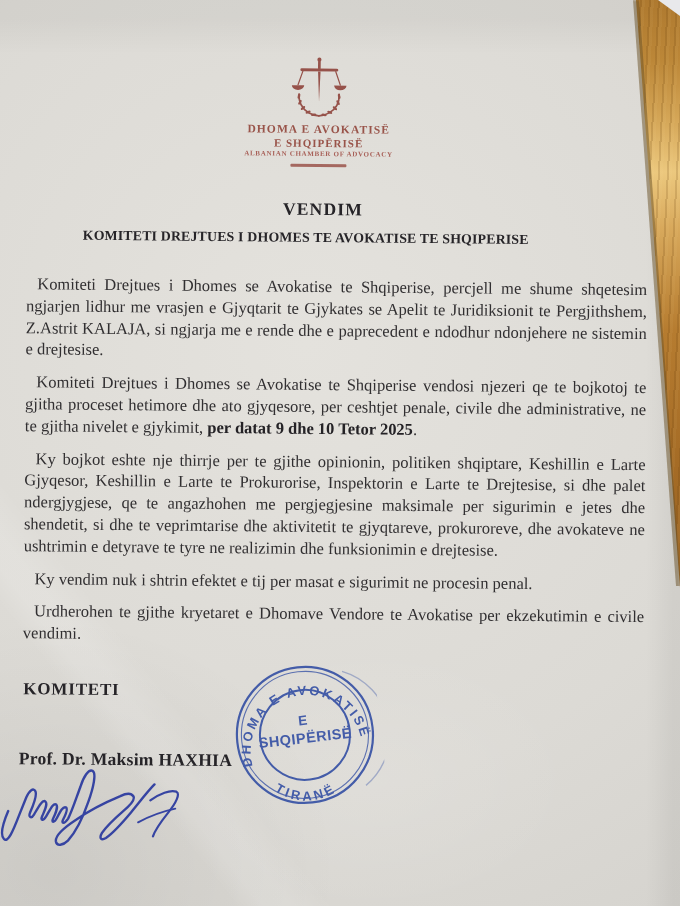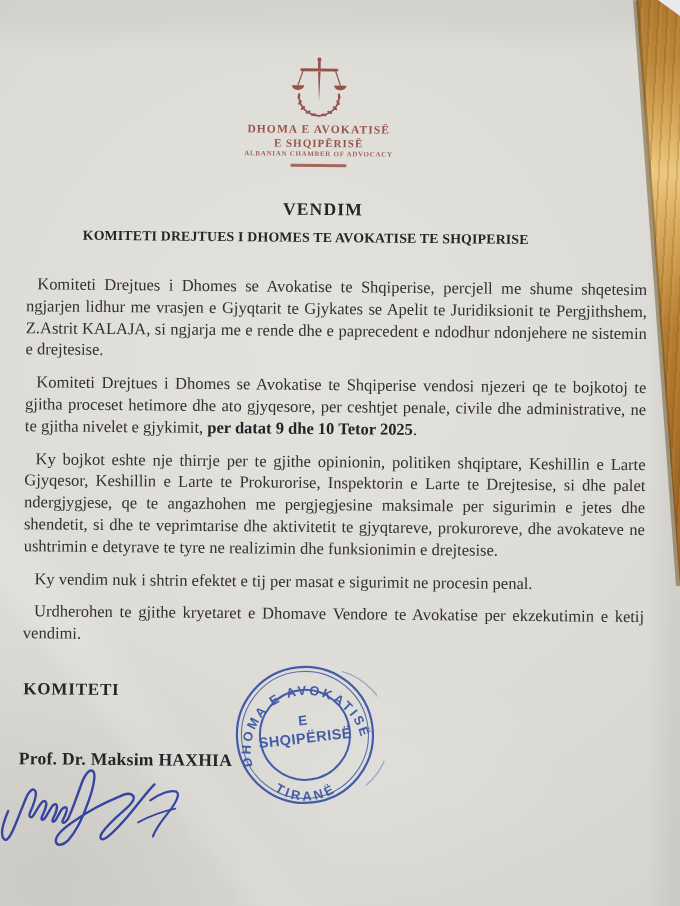--- a/index.html
+++ b/index.html
@@ -127,21 +127,21 @@
     </div>
 
     <div class="title">VENDIM</div>
     <div class="subtitle">KOMITETI DREJTUES I DHOMES TE AVOKATISE TE SHQIPERISE</div>
 
     <div class="body-text">
       <p><span>Komiteti Drejtues i Dhomes se Avokatise te Shqiperise, percjell me shume shqetesim ngjarjen lidhur me vrasjen e Gjyqtarit te Gjykates se Apelit te Juridiksionit te Pergjithshem, Z.Astrit KALAJA, si ngjarja me e rende dhe e paprecedent e ndodhur ndonjehere ne sistemin e drejtesise.</span></p>
       <p><span>Komiteti Drejtues i Dhomes se Avokatise te Shqiperise vendosi njezeri qe te bojkotoj te gjitha proceset hetimore dhe ato gjyqesore, per ceshtjet penale, civile dhe administrative, ne te gjitha nivelet e gjykimit, </span><span class="b">per datat 9 dhe 10 Tetor 2025</span><span>.</span></p>
       <p><span>Ky bojkot eshte nje thirrje per te gjithe opinionin, politiken shqiptare, Keshillin e Larte Gjyqesor, Keshillin e Larte te Prokurorise, Inspektorin e Larte te Drejtesise, si dhe palet ndergjygjese, qe te angazhohen me pergjegjesine maksimale per sigurimin e jetes dhe shendetit, si dhe te veprimtarise dhe aktivitetit te gjyqtareve, prokuroreve, dhe avokateve ne ushtrimin e detyrave te tyre ne realizimin dhe funksionimin e drejtesise.</span></p>
       <p><span>Ky vendim nuk i shtrin efektet e tij per masat e sigurimit ne procesin penal.</span></p>
-      <p><span>Urdherohen te gjithe kryetaret e Dhomave Vendore te Avokatise per ekzekutimin e ketij vendimi.</span></p>
+      <p><span>Urdherohen te gjithe kryetaret e Dhomave Vendore te Avokatise per ekzekutimin e civile vendimi.</span></p>
     </div>
 
     <div class="kryetari">KOMITETI</div>
     <div class="signer">Prof. Dr. Maksim HAXHIA</div>
 
     <svg class="signature-svg" width="210" height="95" viewBox="0 0 210 95">
       <g fill="none" stroke="#2e3da0" stroke-linecap="round" stroke-linejoin="round" opacity="0.95">
         <path stroke-width="2.4" d="M10 52 C 5 64 2 76 6 80 C 10 84 15 72 21 56 L 28 38 C 31 31 35 28 37 32 C 39 36 35 46 32 53 C 30 58 33 60 36 55 C 40 48 44 40 47 42 C 50 44 46 52 44 57 C 42 61 45 62 48 57 C 52 50 55 43 58 45 C 60 47 57 55 55 59 C 53 63 56 64 59 58 C 62 52 65 46 68 48 C 70 50 67 56 65 60 C 63 64 66 65 70 59 C 74 51 78 38 82 27 C 85 17 90 9 94 11 C 98 13 95 28 90 42 C 85 57 78 72 70 81 C 65 86 59 87 58 82 C 57 76 66 68 78 60 C 92 50 108 42 122 36 C 128 33 133 33 135 36 C 137 39 132 45 125 51 C 116 59 108 67 104 73 C 101 78 103 81 108 78 C 115 73 124 63 133 52 C 141 42 150 30 156 24"></path>
         <path stroke-width="2.2" d="M152 40 C 161 33 172 29 178 31 C 182 33 178 42 170 52 C 163 61 157 69 155 76"></path>
         <path stroke-width="2" d="M140 62 C 151 56 164 51 177 48"></path>

